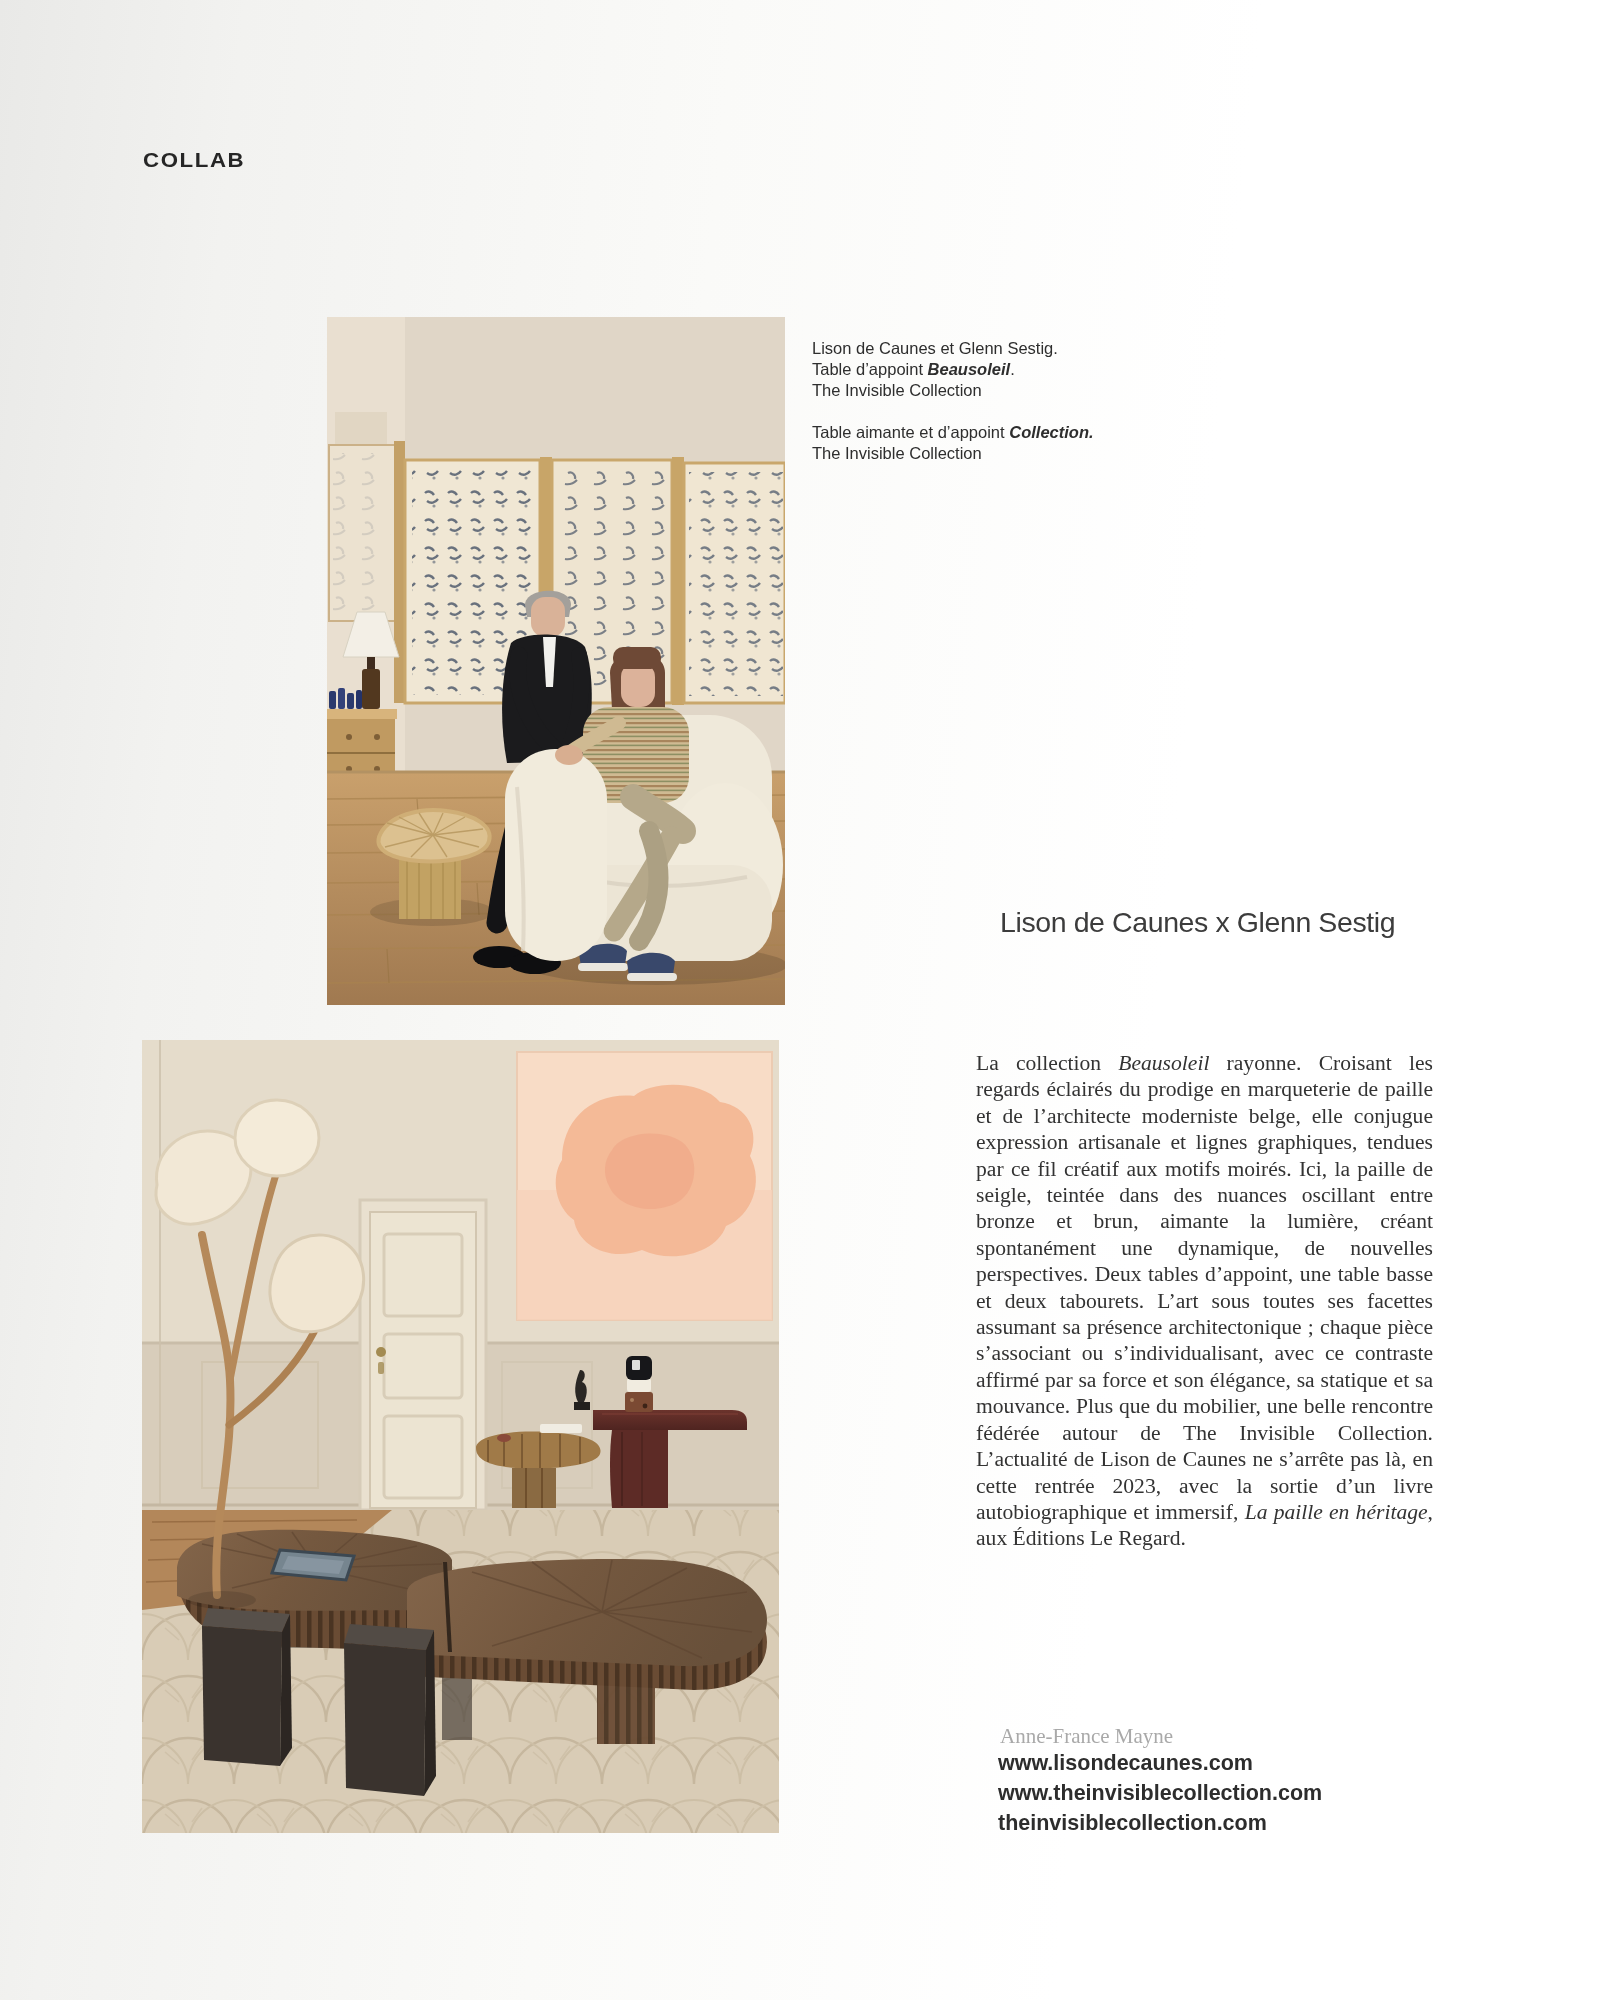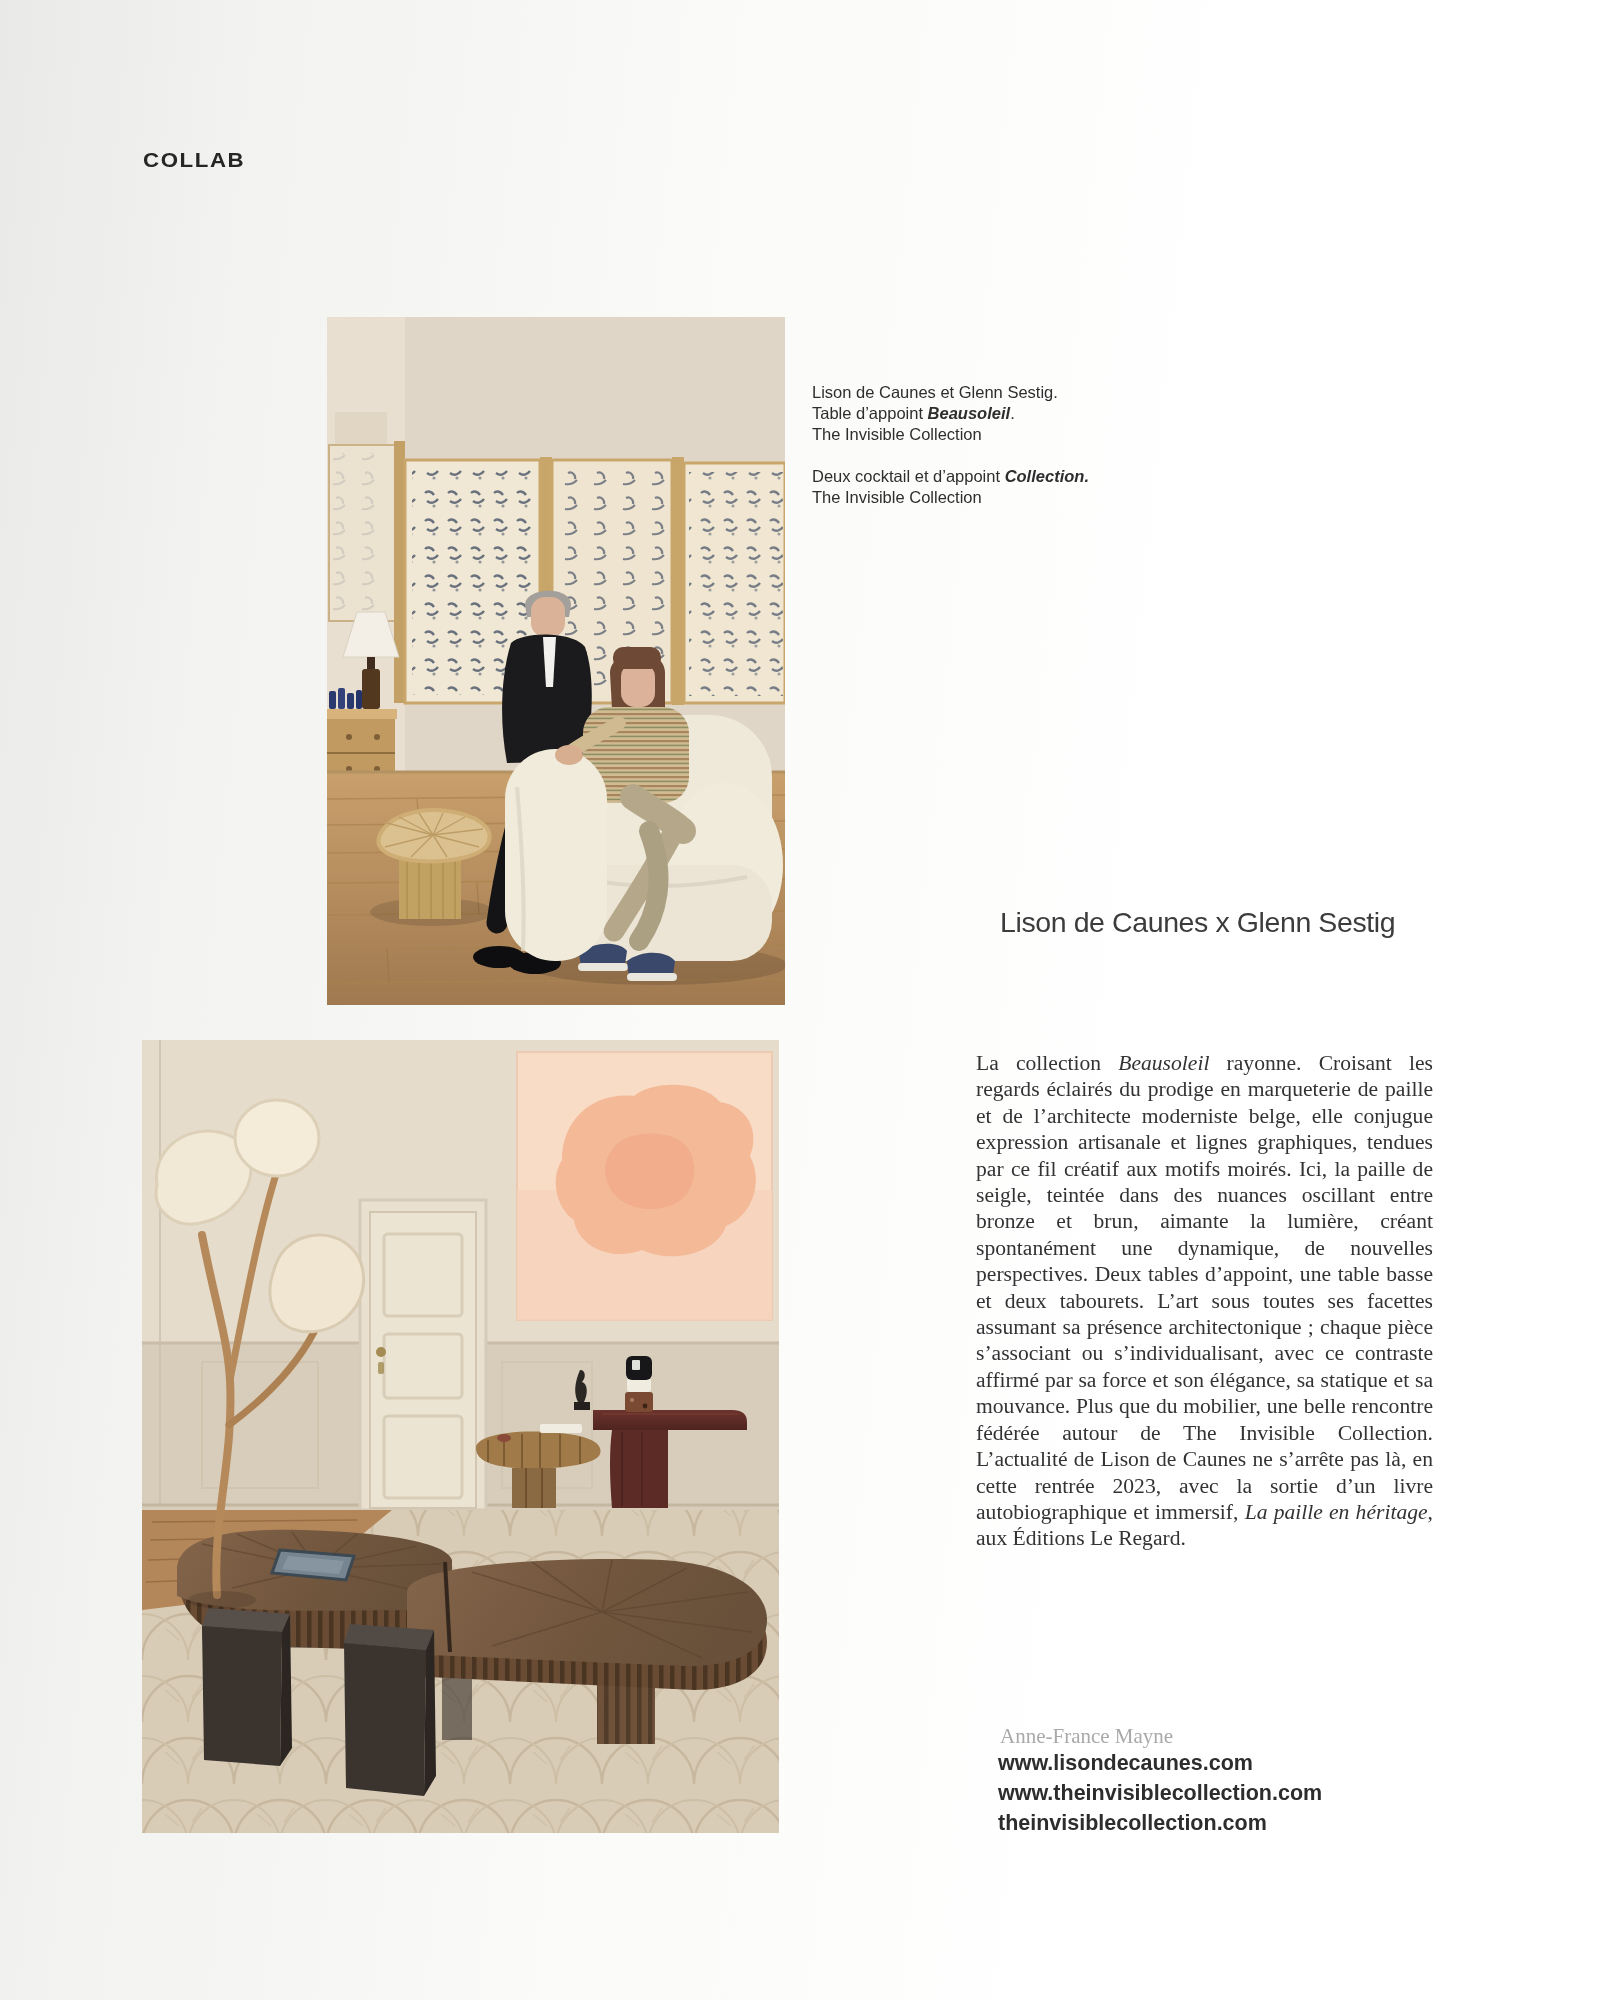--- a/index.html
+++ b/index.html
@@ -8,21 +8,21 @@
     background:linear-gradient(96deg,#e9e9e7 0%,#f2f2f0 14%,#fafaf8 42%,#ffffff 72%);
     font-family:"Liberation Sans",sans-serif;
   }
   .abs{position:absolute;}
   
   #section-label{
     left:143px;top:148px;font-size:21px;font-weight:bold;color:#262626;
     letter-spacing:1.5px;transform:scaleX(1.06);transform-origin:left;
   }
   
-  .caption{left:812px;width:330px;font-size:16.5px;line-height:21px;color:#2e2e2e;margin-top:44px;}
+  .caption{left:812px;width:330px;font-size:16.5px;line-height:21px;color:#2e2e2e;}
   #caption-1{top:338px;}
   #caption-2{top:422px;}
   .caption .bi{font-style:italic;font-weight:bold;}
   
   #kicker{left:1000px;top:906px;width:470px;font-size:28.5px;font-weight:normal;color:#3c3c3c;letter-spacing:-0.4px;}
   #title{left:998px;top:938px;width:470px;font-family:"Liberation Serif",serif;font-weight:400;
          font-size:57px;color:#5a5a5a;letter-spacing:1px;}
   #body-text{
     left:976px;top:1050px;width:457px;font-family:"Liberation Serif",serif;
     font-size:21.6px;line-height:26.4px;color:#333333;text-align:justify;margin:0;
@@ -196,21 +196,21 @@
       <ellipse cx="242" cy="438" rx="14" ry="10" fill="#d8ae90"></ellipse>
     </svg>
   </div>
 
   <div id="caption-1" class="caption abs">
     <div><span>Lison de Caunes et Glenn Sestig.</span></div>
     <div><span>Table d’appoint </span><span class="bi">Beausoleil</span><span>.</span></div>
     <div><span>The Invisible Collection</span></div>
   </div>
   <div id="caption-2" class="caption abs">
-    <div><span>Deux cocktail et d’appoint </span><span class="bi">Collection.</span></div>
+    <div><span>Table aimante et d’appoint </span><span class="bi">Collection.</span></div>
     <div><span>The Invisible Collection</span></div>
   </div>
 
   <div id="kicker" class="abs">Lison de Caunes x Glenn Sestig</div>
 
   <p id="body-text" class="abs"><span>La collection </span><em>Beausoleil</em><span> rayonne. Croisant les regards éclairés du prodige en marqueterie de paille et de l’architecte moderniste belge, elle conjugue expression artisanale et lignes graphiques, tendues par ce fil créatif aux motifs moirés. Ici, la paille de seigle, teintée dans des nuances oscillant entre bronze et brun, aimante la lumière, créant spontanément une dynamique, de nouvelles perspectives. Deux tables d’appoint, une table basse et deux tabourets. L’art sous toutes ses facettes assumant sa présence architectonique ; chaque pièce s’associant ou s’individualisant, avec ce contraste affirmé par sa force et son élégance, sa statique et sa mouvance. Plus que du mobilier, une belle rencontre fédérée autour de The Invisible Collection. L’actualité de Lison de Caunes ne s’arrête pas là, en cette rentrée 2023, avec la sortie d’un livre autobiographique et immersif, </span><em>La paille en héritage</em><span>, aux Éditions Le Regard.</span></p>
 
   <div id="byline" class="abs">Anne-France Mayne</div>
 
   <div id="links" class="abs">

